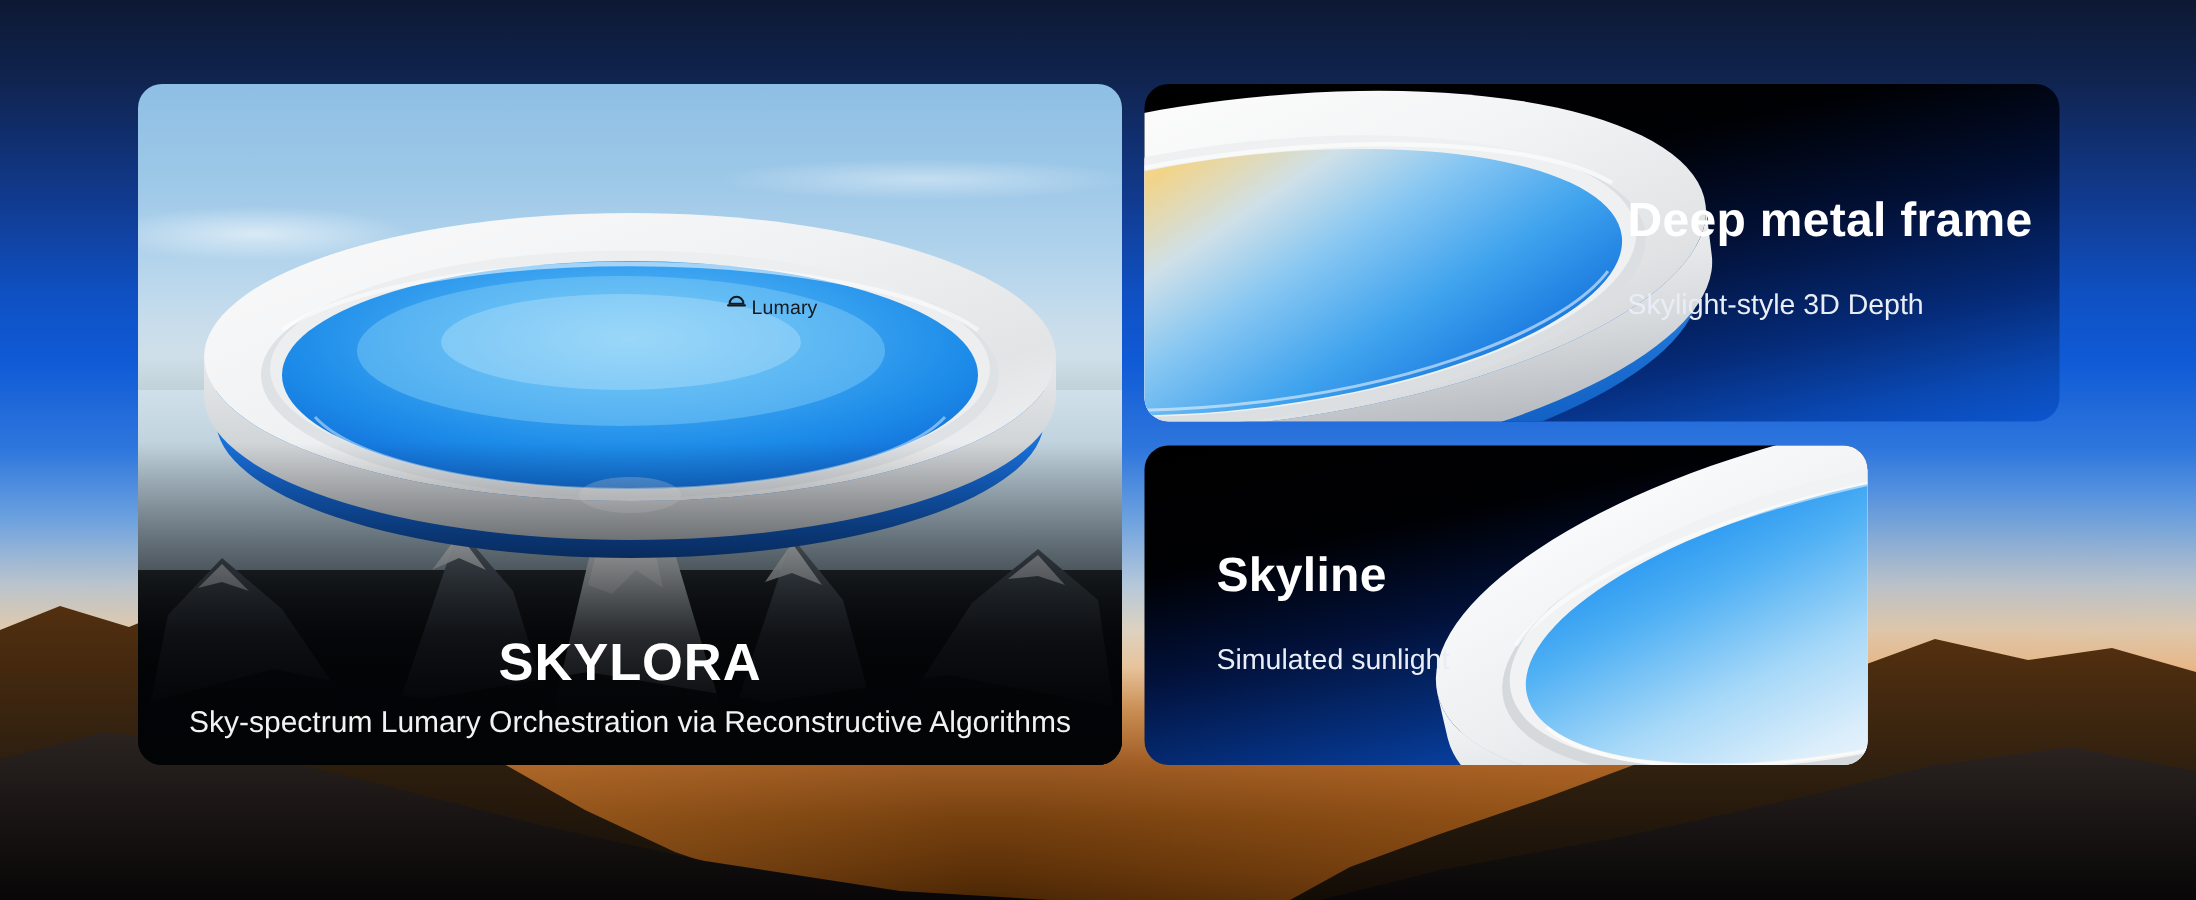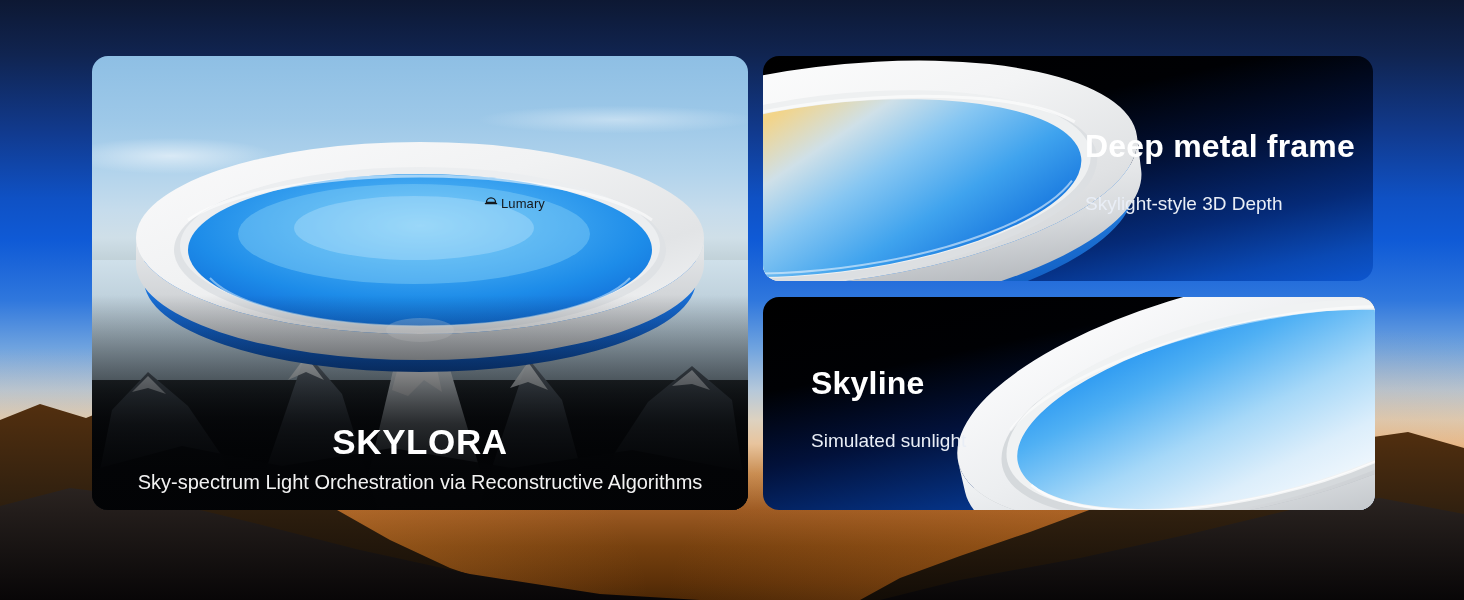--- a/index.html
+++ b/index.html
@@ -54,21 +54,21 @@
   .main-title{font-size:35px;font-weight:bold;color:#fff;letter-spacing:.6px;
     line-height:1.1;}
   .main-sub{font-size:20px;color:#f2f2f2;margin-top:9px;line-height:1.2;
     font-weight:normal;}
 
   
   .card-tr{left:763px;top:56px;width:610px;height:225px;
     background:linear-gradient(168deg,#000000 0%,#000104 30%,#021035 52%,
       #052a77 74%, #0a49b4 90%, #0d56cf 100%);}
   
-  .card-br{left:763px;top:297px;width:612px;height:213px;
+  .card-br{left:763px;top:297px;width:482px;height:213px;
     background:linear-gradient(168deg,#000000 0%,#000104 28%,#02113a 50%,
       #05307f 72%,#0a4cb8 90%,#0d58d2 100%);}
 
   .side-text{position:absolute;z-index:7;}
   .tr-text{left:322px;top:72px;}
   .br-text{left:48px;top:68px;}
   .side-title{font-size:32px;font-weight:bold;color:#fff;line-height:1.15;
     letter-spacing:.2px;}
   .side-sub{font-size:19px;color:#e9eef6;margin-top:28px;font-weight:normal;}
 
@@ -219,21 +219,21 @@
           <line x1="1.4" y1="10.6" x2="12.6" y2="10.6" stroke="#15181c" stroke-width="1.4" stroke-linecap="round"></line>
         </svg>
       </span>
       <span class="word">Lumary</span>
     </div>
 
     <div class="scrim"></div>
 
     <div class="main-caption">
       <div class="main-title">SKYLORA</div>
-      <div class="main-sub">Sky-spectrum Light Orchestration via Reconstructive Algorithms</div>
+      <div class="main-sub">Sky-spectrum Lumary Orchestration via Reconstructive Algorithms</div>
     </div>
   </div>
 
   <div class="card card-tr">
     <div class="lamp" style="left:-210px; top:-12px;">
       <svg width="560" height="320" viewBox="0 0 560 320">
         <defs>
           <linearGradient id="rimTop2" x1=".1" y1="0" x2=".9" y2="1">
             <stop offset="0" stop-color="#ffffff"></stop>
               <stop offset=".45" stop-color="#f3f4f5"></stop>

